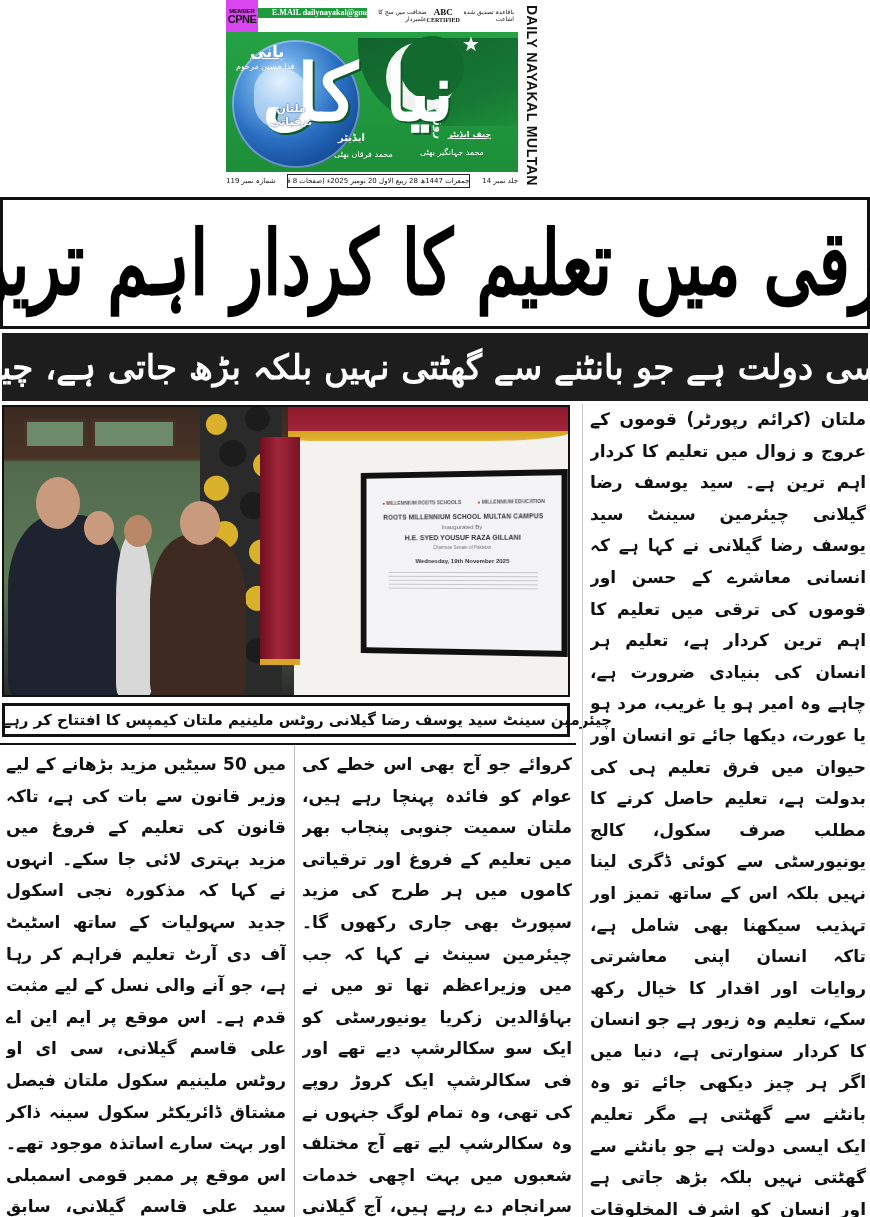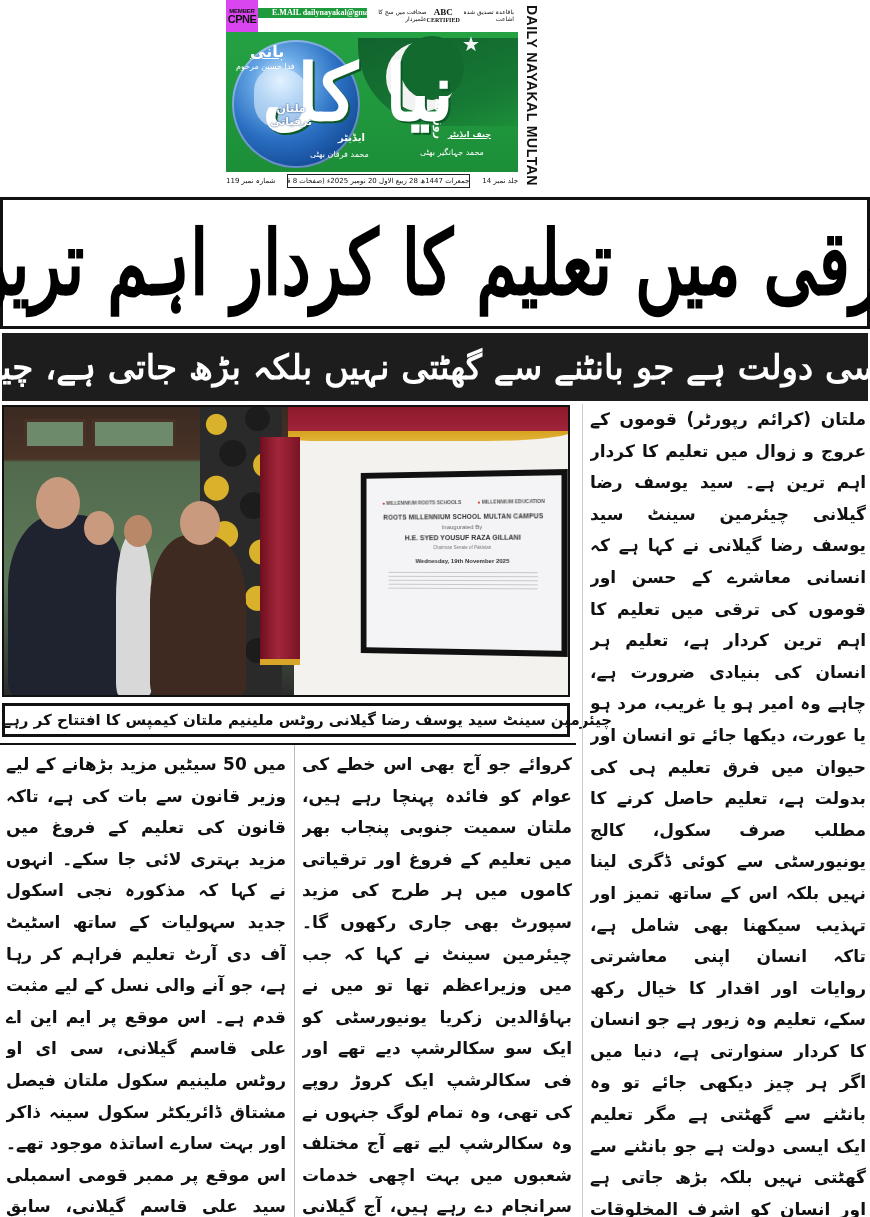--- a/index.html
+++ b/index.html
@@ -28,21 +28,21 @@
     .mh-globe { position: absolute; left: 6px; top: 8px; width: 128px; height: 128px; border-radius: 50%;
       background: radial-gradient(circle at 38% 32%, #d8ecff 0%, #6aa9e6 22%, #2a6fc2 50%, #134a95 78%, #0b2f66 100%);
       box-shadow: 0 0 0 2px rgba(255,255,255,.35) inset; }
     .mh-globe::before { content: ""; position: absolute; left: 22px; top: 28px; width: 56px; height: 60px; border-radius: 40% 55% 50% 45%; background: rgba(235,245,255,.55); }
     .mh-founder { position: absolute; left: 24px; top: 10px; color: #fff; direction: rtl; font-size: 16px; font-weight: bold; text-decoration: underline; }
     .mh-founder-name { position: absolute; left: 10px; top: 30px; color: #fff; direction: rtl; font-size: 8px; }
     .mh-city { position: absolute; left: 44px; top: 70px; color: #fff; direction: rtl; font-size: 11px; font-weight: bold; text-align: center; line-height: 1.2; text-shadow: 0 0 2px #0b2f66; }
     .mh-logo { position: absolute; left: 28px; top: 22px; width: 200px; color: #fff; direction: rtl; text-align: right; font-family: "DejaVu Serif", serif; font-size: 78px; font-weight: bold; line-height: 1; text-shadow: 2px 2px 0 #0d5a28; }
     .mh-roznama { position: absolute; left: 206px; top: 66px; color: #fff; direction: rtl; font-size: 11px; font-weight: bold; writing-mode: vertical-rl; }
     .mh-editor-lbl { position: absolute; left: 112px; top: 100px; color: #fff; direction: rtl; font-size: 10px; font-weight: bold; }
-    .mh-editor { position: absolute; left: 84px; top: 118px; color: #fff; direction: rtl; font-size: 8px; }
+    .mh-editor { position: absolute; left: 108px; top: 118px; color: #fff; direction: rtl; font-size: 8px; }
     .mh-chief-lbl { position: absolute; left: 222px; top: 98px; color: #fff; direction: rtl; font-size: 8px; font-weight: bold; text-decoration: underline; }
     .mh-chief { position: absolute; left: 194px; top: 116px; color: #fff; direction: rtl; font-size: 8px; }
 
     .mh-dateline { position: absolute; left: 0; top: 172px; width: 292px; height: 18px; display: flex; align-items: center; gap: 12px; font-size: 7px; font-weight: normal; }
     .mh-issue { white-space: nowrap; direction: rtl; }
     .mh-date { flex: 1; border: 1px solid #222; height: 14px; line-height: 12px; direction: rtl; text-align: center; white-space: nowrap; overflow: hidden; }
     .mh-vol { white-space: nowrap; direction: rtl; }
     .mh-vertical { position: absolute; left: 295px; top: 0; width: 22px; height: 190px; writing-mode: vertical-rl; font-family: "Liberation Sans", sans-serif; font-weight: bold; font-size: 14px; letter-spacing: 0.5px; line-height: 22px; text-align: center; color: #111; }
 
     

